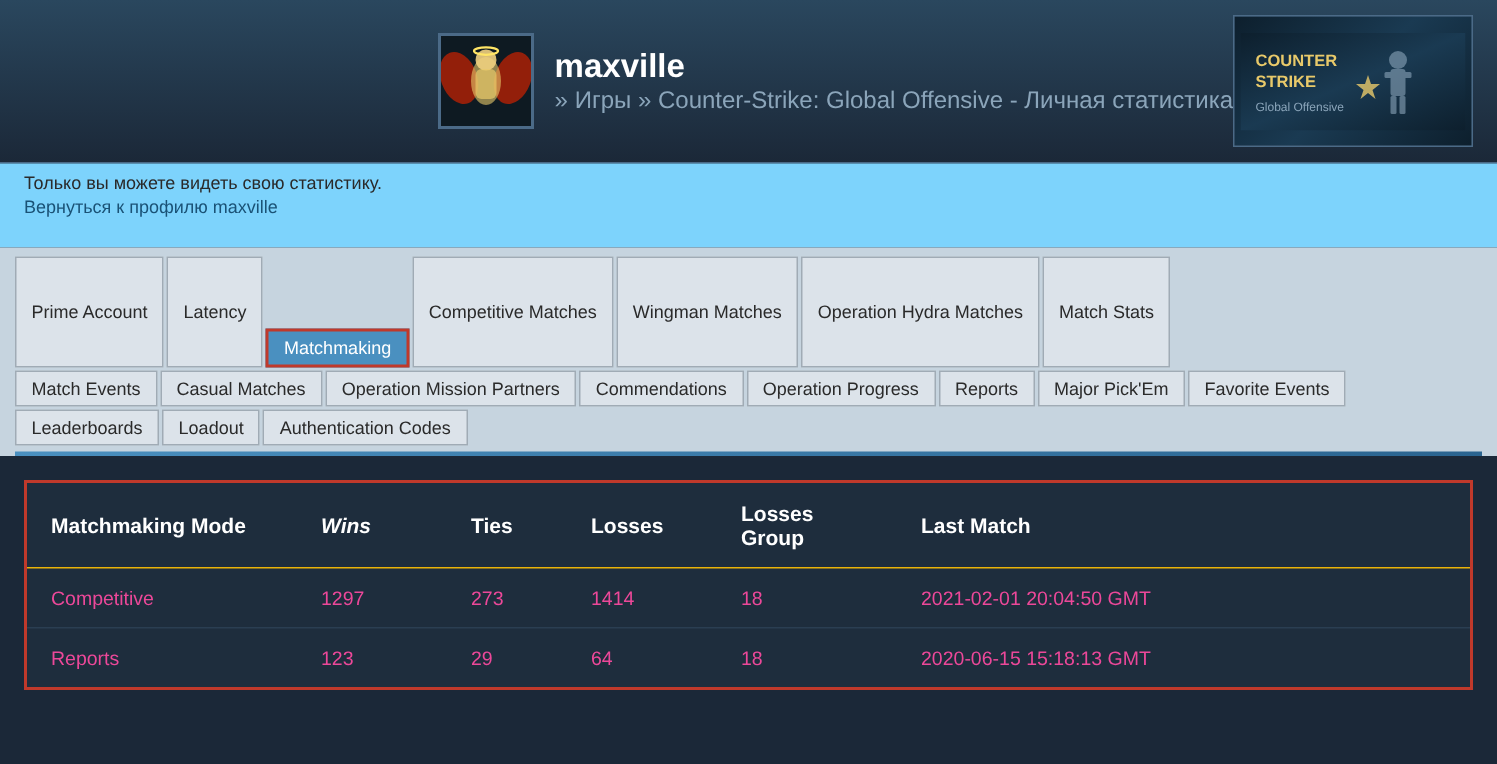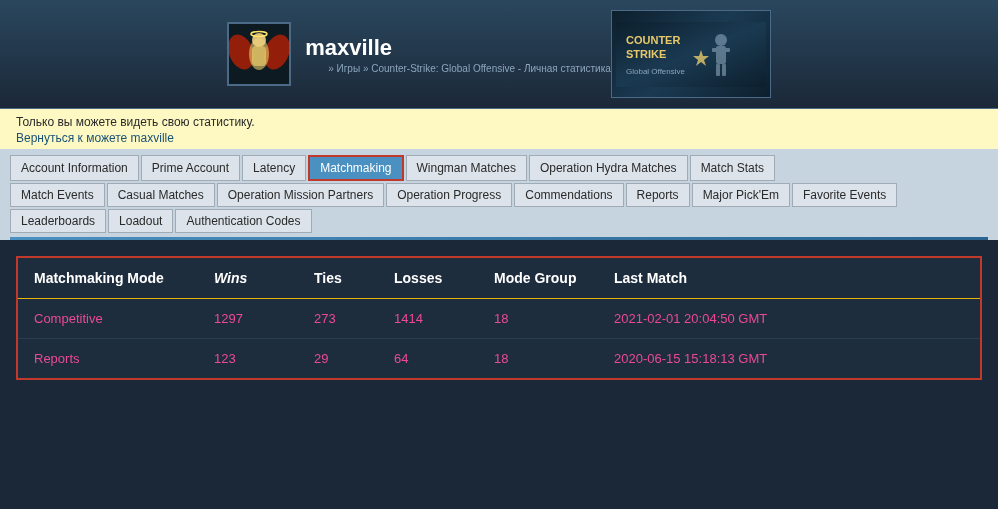--- a/index.html
+++ b/index.html
@@ -12,21 +12,21 @@
       width: 998px;
     }
 
     
     .header {
       background: linear-gradient(to bottom, #2a475e, #1b2838);
       display: flex;
       align-items: center;
       padding: 10px 16px;
       border-bottom: 1px solid #4b6a87;
-      justify-content: center;
+      justify-content: flex-end;
     }
     .header-left {
       display: flex;
       align-items: center;
       gap: 14px;
     }
     .avatar-box {
       width: 64px;
       height: 64px;
       background: #0e1a22;
@@ -45,40 +45,39 @@
       display: flex;
       flex-direction: column;
     }
     .header-username {
       font-size: 22px;
       font-weight: bold;
       color: #ffffff;
     }
     .header-breadcrumb {
       color: #8ba5ba;
-      font-size: 10px;
+      font-size: 16px;
       margin-top: 2px;
-      margin-left: 23px;
     }
     .header-game-logo {
       width: 160px;
       height: 88px;
       background: linear-gradient(135deg, #0d1f2d 0%, #1a3a52 50%, #0d1f2d 100%);
       border: 1px solid #4b6a87;
       display: flex;
       align-items: center;
       justify-content: center;
       position: relative;
       overflow: hidden;
     }
 
     
     .notice-bar {
-      background: #fef9c3;
-      padding: 6px 16px 4px;
+      background: #7dd3fc;
+      padding: 6px 16px 20px;
       color: #2a2a2a;
       font-size: 12px;
     }
     .notice-bar a {
       color: #1a5276;
       text-decoration: none;
     }
     .notice-line1 { margin-bottom: 2px; }
 
     
@@ -99,20 +98,21 @@
       padding: 4px 10px;
       font-size: 12px;
       cursor: pointer;
       white-space: nowrap;
       font-family: Arial, sans-serif;
     }
     .tab-btn.active {
       background: #4a90c0;
       color: #ffffff;
       border: 2px solid #c0392b;
+      margin-top: 48px;
     }
 
     
     .tabs-divider {
       height: 3px;
       background: linear-gradient(to right, #4a90c0, #2a6490);
       margin-top: 4px;
     }
 
     
@@ -220,39 +220,39 @@
       <text x="10" y="36" fill="#e8c96a" font-size="11" font-weight="bold" font-family="Arial">STRIKE</text>
 
       <polygon points="85,28 87,34 93,34 88,38 90,44 85,40 80,44 82,38 77,34 83,34" fill="#e8c96a" opacity="0.8"></polygon>
       <text x="10" y="52" fill="#8ba5ba" font-size="8" font-family="Arial">Global Offensive</text>
     </svg>
   </div>
 </div>
 
 <div class="notice-bar">
   <div class="notice-line1">Только вы можете видеть свою статистику.</div>
-  <a href="#">Вернуться к можете maxville</a>
+  <a href="#">Вернуться к профилю maxville</a>
 </div>
 
 <div class="tabs-area">
   <div class="tabs-row" id="tabs-row-1">
-      <button class="tab-btn">Account Information</button>
       <button class="tab-btn">Prime Account</button>
       <button class="tab-btn">Latency</button>
       <button class="tab-btn active">Matchmaking</button>
+      <button class="tab-btn">Competitive Matches</button>
       <button class="tab-btn">Wingman Matches</button>
       <button class="tab-btn">Operation Hydra Matches</button>
       <button class="tab-btn">Match Stats</button>
     </div>
   <div class="tabs-row" id="tabs-row-2">
       <button class="tab-btn">Match Events</button>
       <button class="tab-btn">Casual Matches</button>
       <button class="tab-btn">Operation Mission Partners</button>
+      <button class="tab-btn">Commendations</button>
       <button class="tab-btn">Operation Progress</button>
-      <button class="tab-btn">Commendations</button>
       <button class="tab-btn">Reports</button>
       <button class="tab-btn">Major Pick'Em</button>
       <button class="tab-btn">Favorite Events</button>
     </div>
   <div class="tabs-row" id="tabs-row-3">
       <button class="tab-btn">Leaderboards</button>
       <button class="tab-btn">Loadout</button>
       <button class="tab-btn">Authentication Codes</button>
     </div>
   <div class="tabs-divider"></div>
@@ -260,21 +260,21 @@
 
 <div class="main-content">
   <div class="table-container">
     <table>
       <thead>
         <tr>
           <th class="col-mode">Matchmaking Mode</th>
           <th class="col-wins">Wins</th>
           <th class="col-ties">Ties</th>
           <th class="col-losses">Losses</th>
-          <th class="col-skill">Mode Group</th>
+          <th class="col-skill">Losses Group</th>
           <th class="col-last">Last Match</th>
         </tr>
       </thead>
       <tbody id="table-body">
       <tr>
             <td>Competitive</td>
             <td>1297</td>
             <td>273</td>
             <td>1414</td>
             <td>18</td>

